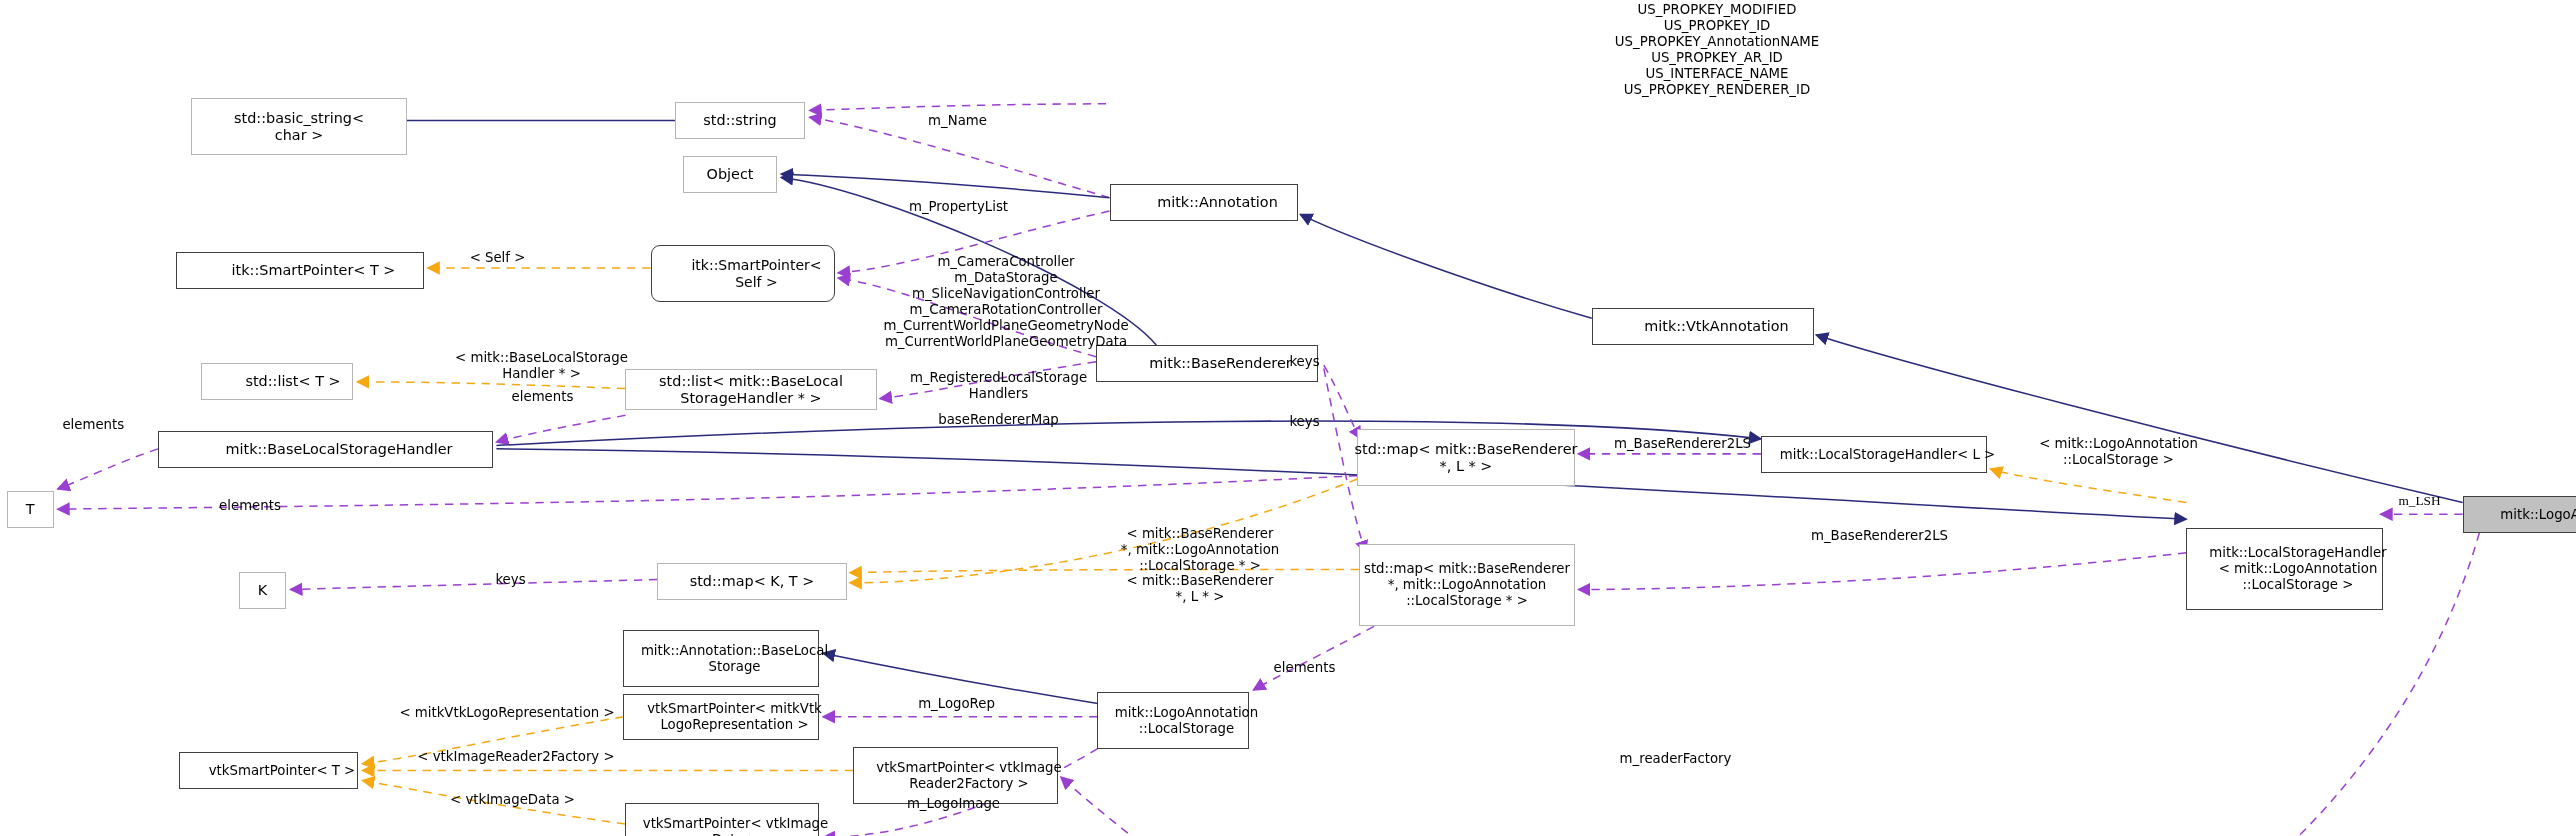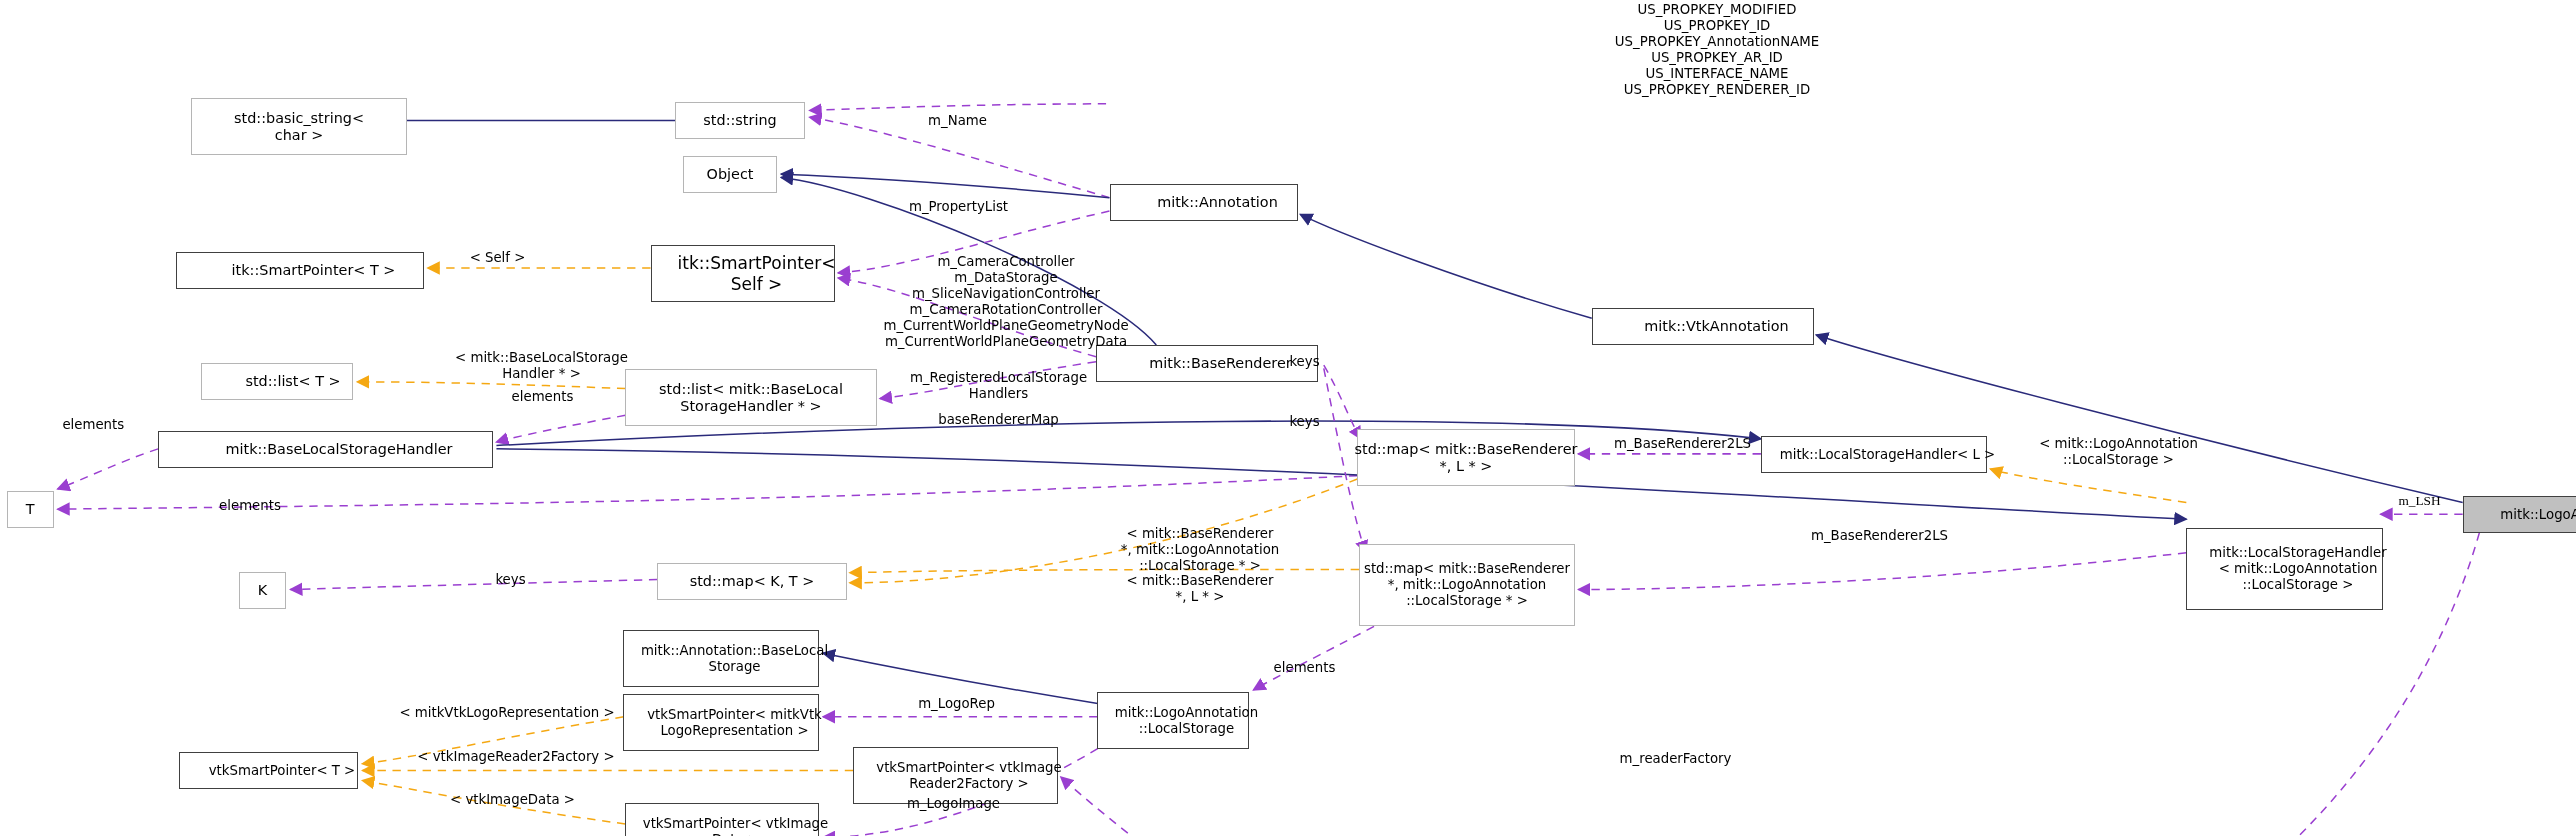--- a/index.html
+++ b/index.html
@@ -73,34 +73,34 @@
       </div>
       <div class="node thin" style="left: 675px; top: 102px; width: 130px; height: 37px; font-size: 14.4px;">
         <span style="white-space: pre;">std::string</span>
       </div>
       <div class="node thin" style="left: 683px; top: 156px; width: 94px; height: 37px; font-size: 14.4px;">
         <span style="white-space: pre;">Object</span>
       </div>
       <div class="node thick" style="left: 176px; top: 252px; width: 248px; height: 37px; font-size: 14.4px;">
         <span style="white-space: pre;">itk::SmartPointer&lt; T &gt;</span>
       </div>
-      <div class="node thick" style="left: 651px; top: 245px; width: 184px; height: 57px; font-size: 17px;">
+      <div class="node thick" style="left: 651px; top: 245px; width: 184px; height: 57px; font-size: 14px; border-radius: 9px;">
         <span style="white-space: pre;">itk::SmartPointer&lt;
 Self &gt;</span>
       </div>
       <div class="node thick" style="left: 1110px; top: 184px; width: 188px; height: 37px; font-size: 14.4px;">
         <span style="white-space: pre;">mitk::Annotation</span>
       </div>
       <div class="node thick" style="left: 1592px; top: 308px; width: 222px; height: 37px; font-size: 14.4px; align-items: center;">
         <span style="white-space: pre;">mitk::VtkAnnotation</span>
       </div>
       <div class="node thin" style="left: 201px; top: 363px; width: 152px; height: 37px; font-size: 14.4px;">
         <span style="white-space: pre; margin-left: 32px;">std::list&lt; T &gt;</span>
       </div>
-      <div class="node thin" style="left: 625px; top: 369px; width: 252px; height: 57px; font-size: 14.4px;">
+      <div class="node thin" style="left: 625px; top: 369px; width: 252px; height: 41px; font-size: 14.4px;">
         <span style="white-space: pre;">std::list&lt; mitk::BaseLocal
 StorageHandler * &gt;</span>
       </div>
       <div class="node thick" style="left: 158px; top: 431px; width: 335px; height: 37px; font-size: 14.4px;">
         <span style="white-space: pre;">mitk::BaseLocalStorageHandler</span>
       </div>
       <div class="node thick" style="left: 1096px; top: 345px; width: 222px; height: 37px; font-size: 14.4px;">
         <span style="white-space: pre;">mitk::BaseRenderer</span>
       </div>
       <div class="node thin" style="left: 6.6px; top: 491px; width: 47px; height: 37px; font-size: 14.4px;">
@@ -129,21 +129,21 @@
       </div>
       <div class="node thin" style="left: 1359px; top: 544px; width: 216px; height: 82px; font-size: 13.3px;">
         <span style="white-space: pre;">std::map&lt; mitk::BaseRenderer
 *, mitk::LogoAnnotation
 ::LocalStorage * &gt;</span>
       </div>
       <div class="node thick" style="left: 623px; top: 630px; width: 196px; height: 57px; font-size: 13.3px;">
         <span style="white-space: pre;">mitk::Annotation::BaseLocal
 Storage</span>
       </div>
-      <div class="node thick" style="left: 623px; top: 694px; width: 196px; height: 57px; font-size: 13.3px;">
+      <div class="node thick" style="left: 623px; top: 694px; width: 196px; height: 46px; font-size: 13.3px;">
         <span style="white-space: pre;">vtkSmartPointer&lt; mitkVtk
 LogoRepresentation &gt;</span>
       </div>
       <div class="node thick" style="left: 1097px; top: 692px; width: 152px; height: 57px; font-size: 13.3px;">
         <span style="white-space: pre;">mitk::LogoAnnotation
 ::LocalStorage</span>
       </div>
       <div class="node thick" style="left: 179px; top: 752px; width: 179px; height: 37px; font-size: 13.3px;">
         <span style="white-space: pre;">vtkSmartPointer&lt; T &gt;</span>
       </div>

